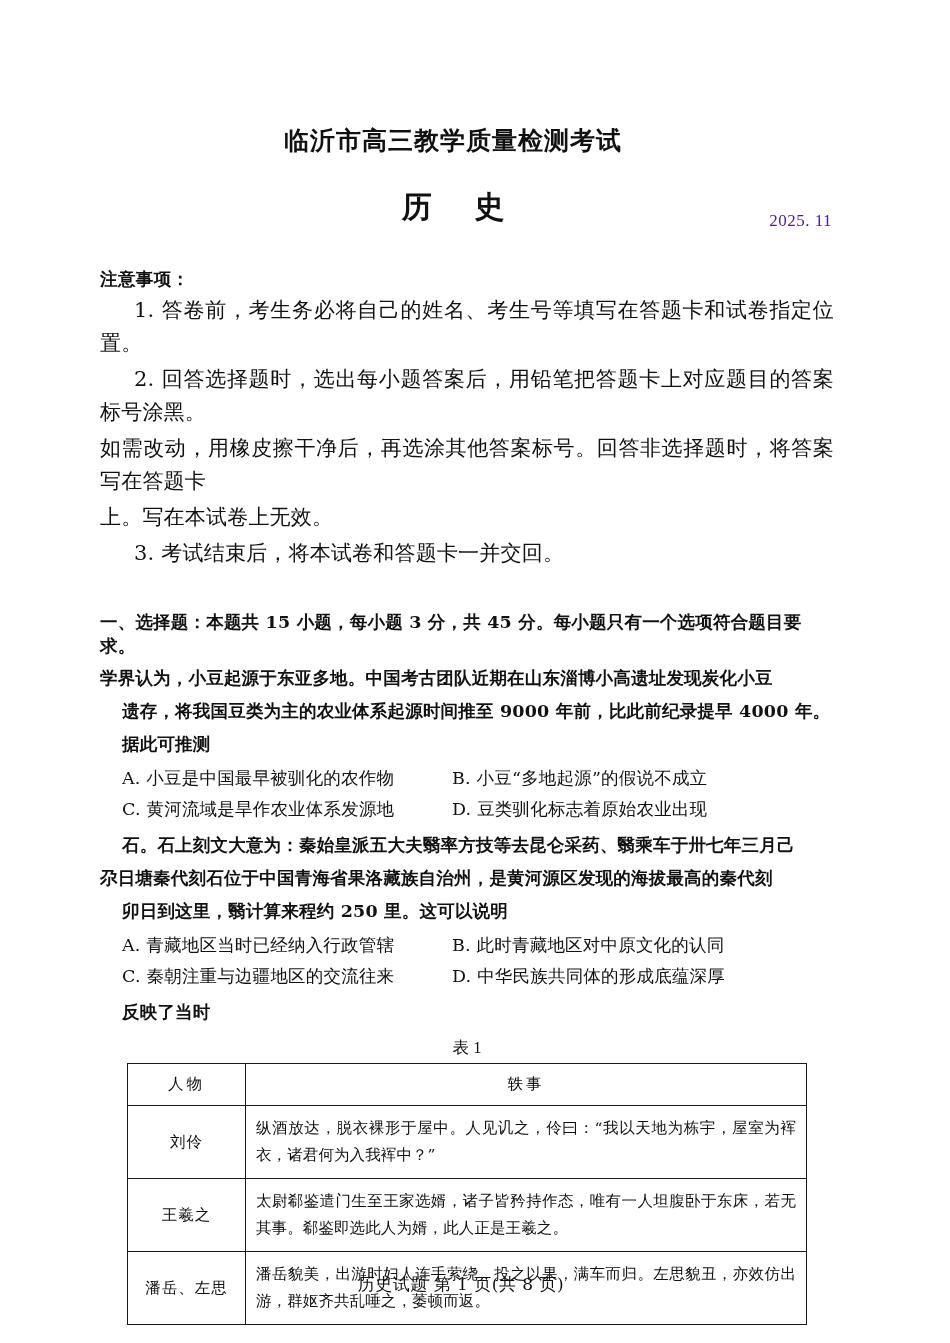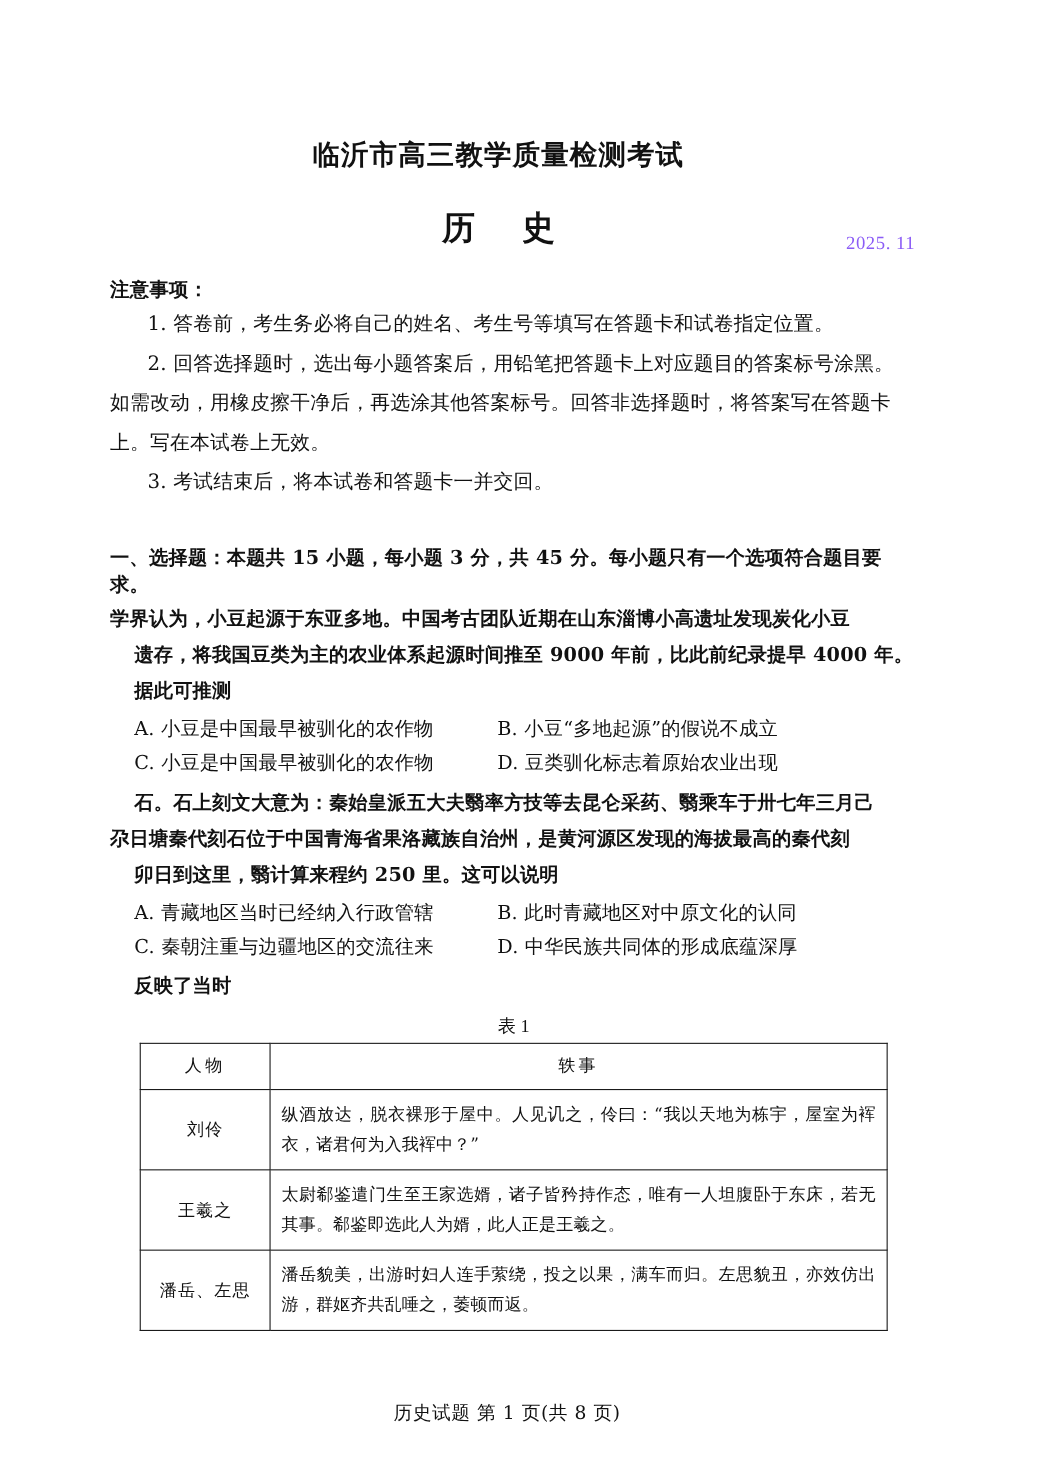--- a/index.html
+++ b/index.html
@@ -46,37 +46,37 @@
     padding-left: 16px;
     font-family: "DejaVu Serif", "Liberation Serif", serif;
   }
   .exam-date {
     position: absolute;
     right: 74px;
     bottom: 0px;
     font-size: 17px;
     font-family: "Liberation Serif", serif;
     letter-spacing: 0.5px;
-    color: #8b5cf6;
+    color: #4c1d95;
     margin-top: 46px;
   }
 
   
   .content {
     padding: 0 72px 0 100px;
     box-sizing: border-box;
   }
   .notice-title {
     font-size: 17.5px;
     font-weight: 700;
-    margin-top: 20px;
+    margin-top: 36px;
     letter-spacing: 0.4px;
   }
   .notice-item {
-    font-size: 18px;
+    font-size: 21px;
     line-height: 33px;
     text-indent: 34px;
     margin-top: 3px;
     letter-spacing: 0.2px;
     text-align: justify;
   }
   .notice-item.wrap { text-indent: 34px; }
 
   .section-head {
     font-size: 17.5px;
@@ -189,21 +189,21 @@
     <div class="question">
       <div class="q-line">学界认为，小豆起源于东亚多地。中国考古团队近期在山东淄博小高遗址发现炭化小豆</div>
       <div class="q-line q-hang">遗存，将我国豆类为主的农业体系起源时间推至 9000 年前，比此前纪录提早 4000 年。</div>
       <div class="q-line q-hang">据此可推测</div>
       <div class="options">
         <div class="opt-row">
           <span class="opt-a">A. 小豆是中国最早被驯化的农作物</span>
           <span class="opt-b">B. 小豆“多地起源”的假说不成立</span>
         </div>
         <div class="opt-row">
-          <span class="opt-c">C. 小豆是中国最早被驯化的农作物</span>
+          <span class="opt-c">C. 黄河流域是旱作农业体系发源地</span>
           <span class="opt-d">D. 豆类驯化标志着原始农业出现</span>
         </div>
       </div>
     </div>
 
     <div class="question">
       <div class="q-line q-hang">石。石上刻文大意为：秦始皇派五大夫翳率方技等去昆仑采药、翳乘车于卅七年三月己</div>
       <div class="q-line">尕日塘秦代刻石位于中国青海省果洛藏族自治州，是黄河源区发现的海拔最高的秦代刻</div>
       <div class="q-line q-hang">卯日到这里，翳计算来程约 250 里。这可以说明</div>
       <div class="options">

